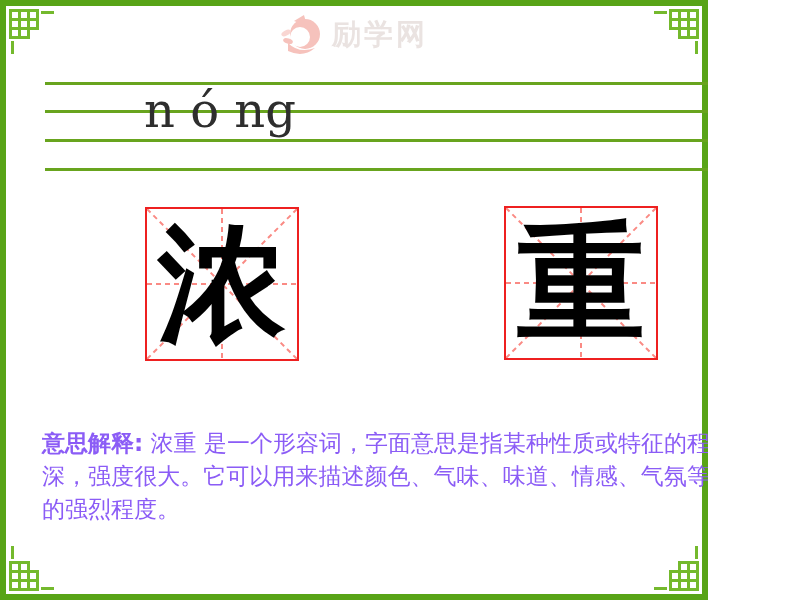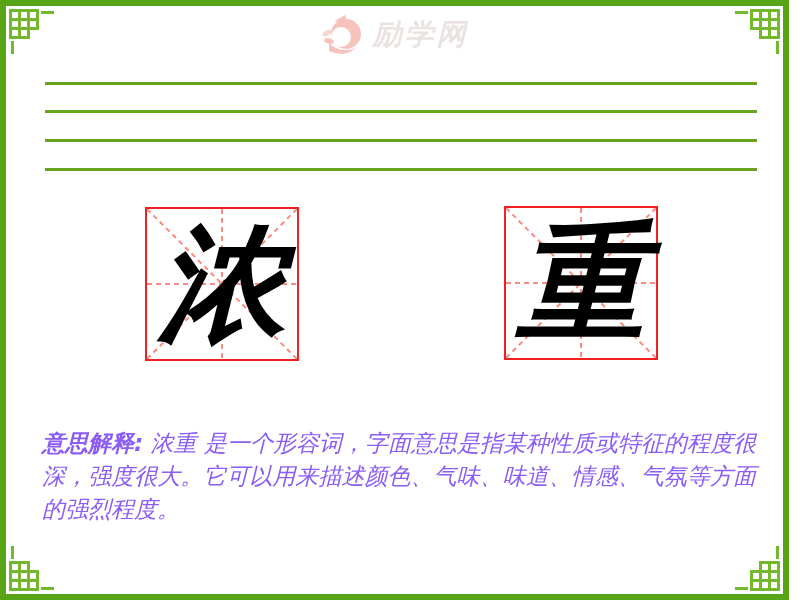--- a/index.html
+++ b/index.html
@@ -1,19 +1,18 @@
 <!DOCTYPE html>
 <html><head>
 <meta charset="utf-8">
 <style>
   html,body{margin:0;padding:0;background:#ffffff;}
   .page{
-    position:relative;width:789px;height:600px;background:#ffffff;overflow:hidden;
+    position:relative;width:708px;height:600px;background:#ffffff;overflow:hidden;
     font-family:"DejaVu Sans",sans-serif;
-    font-style:italic;
   }
   
   .edge{position:absolute;background:#58a417;}
   .edge-top{left:0;top:0;width:800px;height:6px;}
   .edge-bottom{left:0;bottom:0;width:800px;height:6px;}
   .edge-left{left:0;top:0;width:6px;height:600px;}
   .edge-right{right:0;top:0;width:6px;height:600px;}
   
   .corner{position:absolute;width:46px;height:46px;}
   .corner-tl{left:8px;top:8px;}
@@ -126,20 +125,21 @@
       <ellipse cx="8" cy="27" rx="5" ry="2.6" fill="#f6c2bc" transform="rotate(18 8 27)"></ellipse>
     </svg>
     <span class="logo-text">励学网</span>
   </div>
 
   <div class="pline pline1"></div>
   <div class="pline pline2"></div>
   <div class="pline pline3"></div>
   <div class="pline pline4"></div>
 
+  <div class="pinyin pinyin1">n ó ng</div>
 
   <div class="charbox charbox1">
     <svg viewBox="0 0 150 150">
       <g stroke="#fa8a84" stroke-width="2" stroke-dasharray="5 4" fill="none">
         <line x1="75" y1="0" x2="75" y2="150"></line>
         <line x1="0" y1="75" x2="150" y2="75"></line>
         <line x1="0" y1="0" x2="150" y2="150"></line>
         <line x1="150" y1="0" x2="0" y2="150"></line>
       </g>
     </svg>

